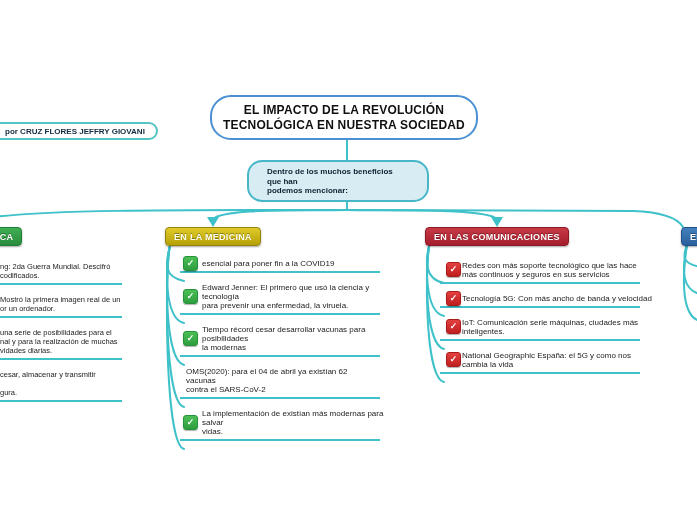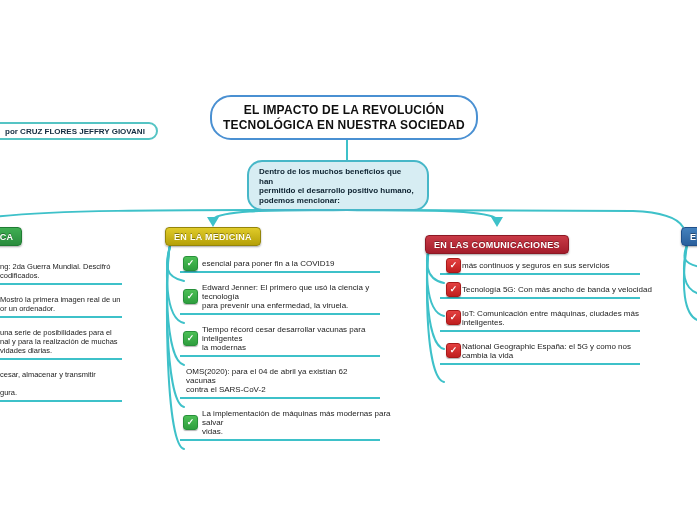--- a/index.html
+++ b/index.html
@@ -9,21 +9,21 @@
 
   
   .node{position:absolute;z-index:2;box-sizing:border-box;}
   #title-bubble{left:210px;top:95px;width:268px;min-height:42px;background:#fff;
     border:2px solid #4a90d2;border-radius:21px;display:flex;flex-direction:column;
     justify-content:flex-end;align-items:center;padding:6px 8px;
     font-weight:bold;font-size:12px;line-height:14.5px;color:#101010;letter-spacing:.2px;text-align:center;}
   #author-pill{left:-8px;top:122px;background:#fff;border:2px solid #55c4c4;border-radius:11px;
     padding:3px 11px 2px;font-weight:bold;font-size:8px;color:#122b3f;white-space:nowrap;}
   #intro-bubble{left:247px;top:160px;width:182px;background:#d7edf3;border:2px solid #47b7c8;
-    border-radius:15px;padding:5px 10px 4px;font-weight:bold;font-size:8px;line-height:9.5px;color:#0d2230;}
+    border-radius:15px;padding:5px 18px 4px;font-weight:bold;font-size:8px;line-height:9.5px;color:#0d2230;}
 
   
   .branch-header{position:absolute;top:227px;z-index:3;font-weight:bold;font-size:9px;color:#fff;
     padding:4px 8px 3px;border-radius:4px;border:1px solid;white-space:nowrap;letter-spacing:.3px;
     text-shadow:0 -1px 0 rgba(0,0,0,.35);box-shadow:0 1px 2px rgba(0,0,0,.35);}
   .green{background:linear-gradient(#3fae52,#2a8c3d);border-color:#1f7c33;}
   .gold{background:linear-gradient(#e0cb29,#b5a008);border-color:#94850a;color:#fffef2;}
   .crimson{background:linear-gradient(#c93a46,#a31d2c);border-color:#8c1824;}
   .blue{background:linear-gradient(#4381bd,#2a5f9c);border-color:#1f4f8a;}
 
@@ -76,27 +76,26 @@
 
   <div class="node" id="title-bubble">
     <div>EL IMPACTO DE LA REVOLUCIÓN</div>
     <div>TECNOLÓGICA EN NUESTRA SOCIEDAD</div>
   </div>
 
   <div class="node" id="author-pill">por CRUZ FLORES JEFFRY GIOVANI</div>
 
   <div class="node" id="intro-bubble">
     <div>Dentro de los muchos beneficios que han</div>
-    <div>permitido el desarrollo positivo humano,</div>
     <div>podemos mencionar:</div>
   </div>
 
   <div class="branch-header green" style="left:-12px;">ICA</div>
   <div class="branch-header gold" style="left:165px;">EN LA MEDICINA</div>
-  <div class="branch-header crimson" style="left:425px;margin-top:8px;">EN LAS COMUNICACIONES</div>
+  <div class="branch-header crimson" style="left:425px;">EN LAS COMUNICACIONES</div>
   <div class="branch-header blue" style="left:681px;">EN</div>
 
   <div class="branch-items" id="items-informatica" style="left:0;top:259px;width:122px;">
       <div class="map-item no-icon">
         <div class="line">ng: 2da Guerra Mundial. Descifró</div>
         <div class="line">codificados.</div>
       </div>
       <div class="map-item no-icon">
         <div class="line">Mostró la primera imagen real de un</div>
         <div class="line">or un ordenador.</div>
@@ -119,47 +118,48 @@
       </div>
       <div class="map-item">
         <span class="check check-green">✓</span>
         <div class="line">Edward Jenner: El primero que usó la ciencia y</div>
         <div class="line">tecnología</div>
         <div class="line">para prevenir una enfermedad, la viruela.</div>
       </div>
       <div class="map-item">
         <span class="check check-green">✓</span>
         <div class="line">Tiempo récord cesar desarrollar vacunas para</div>
-        <div class="line">inteligentes</div>
+        <div class="line">posibilidades</div>
         <div class="line">la modernas</div>
       </div>
       <div class="map-item no-icon">
         <div class="line">OMS(2020): para el 04 de abril ya existían 62</div>
         <div class="line">vacunas</div>
         <div class="line">contra el SARS-CoV-2</div>
       </div>
       <div class="map-item">
         <span class="check check-green">✓</span>
-        <div class="line">La implementación de máquinas más modernas para</div>
+        <div class="line">La implementación de existían más modernas para</div>
         <div class="line">salvar</div>
         <div class="line">vidas.</div>
       </div>
     </div>
   <div class="branch-items" id="items-comunicaciones" style="left:440px;top:258px;width:200px;">
       <div class="map-item">
         <span class="check check-red">✓</span>
+        <div class="line">Redes con más soporte tecnológico que las hace</div>
         <div class="line">más continuos y seguros en sus servicios</div>
       </div>
       <div class="map-item">
         <span class="check check-red">✓</span>
         <div class="line">Tecnología 5G: Con más ancho de banda y velocidad</div>
       </div>
       <div class="map-item">
         <span class="check check-red">✓</span>
-        <div class="line">IoT: Comunicación entre máquinas, ciudades más</div>
+        <div class="line">IoT: Comunicación serie máquinas, ciudades más</div>
         <div class="line">inteligentes.</div>
       </div>
       <div class="map-item">
         <span class="check check-red">✓</span>
         <div class="line">National Geographic España: el 5G y como nos</div>
         <div class="line">cambia la vida</div>
       </div>
     </div>
 
 </div>

